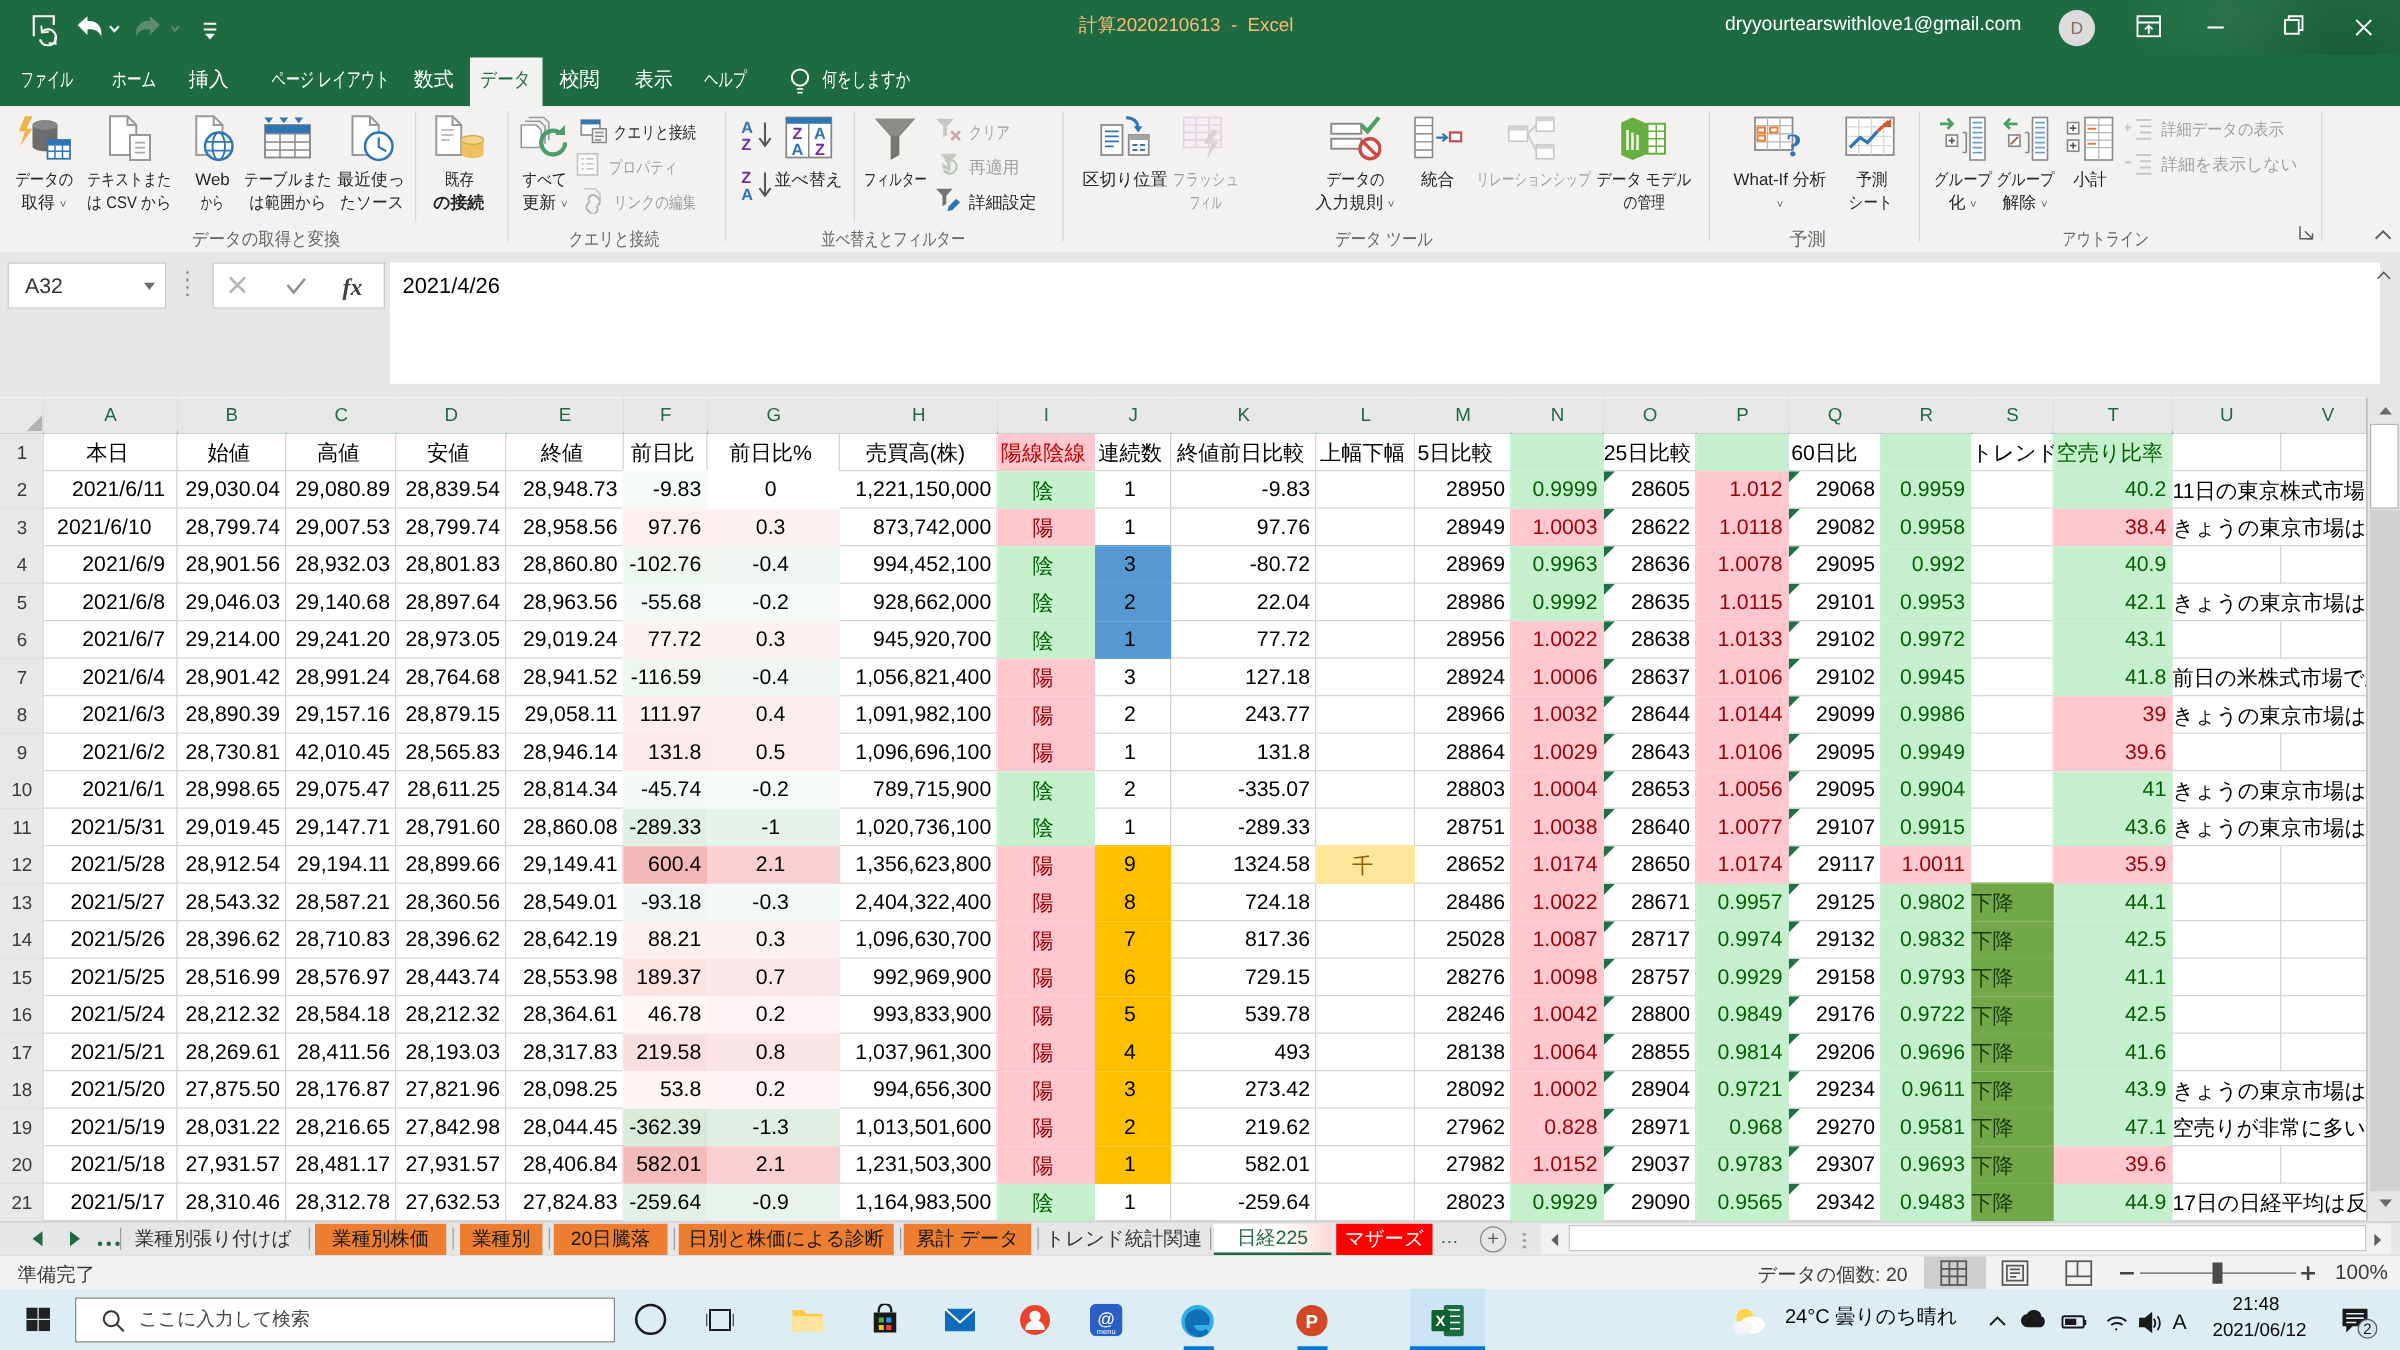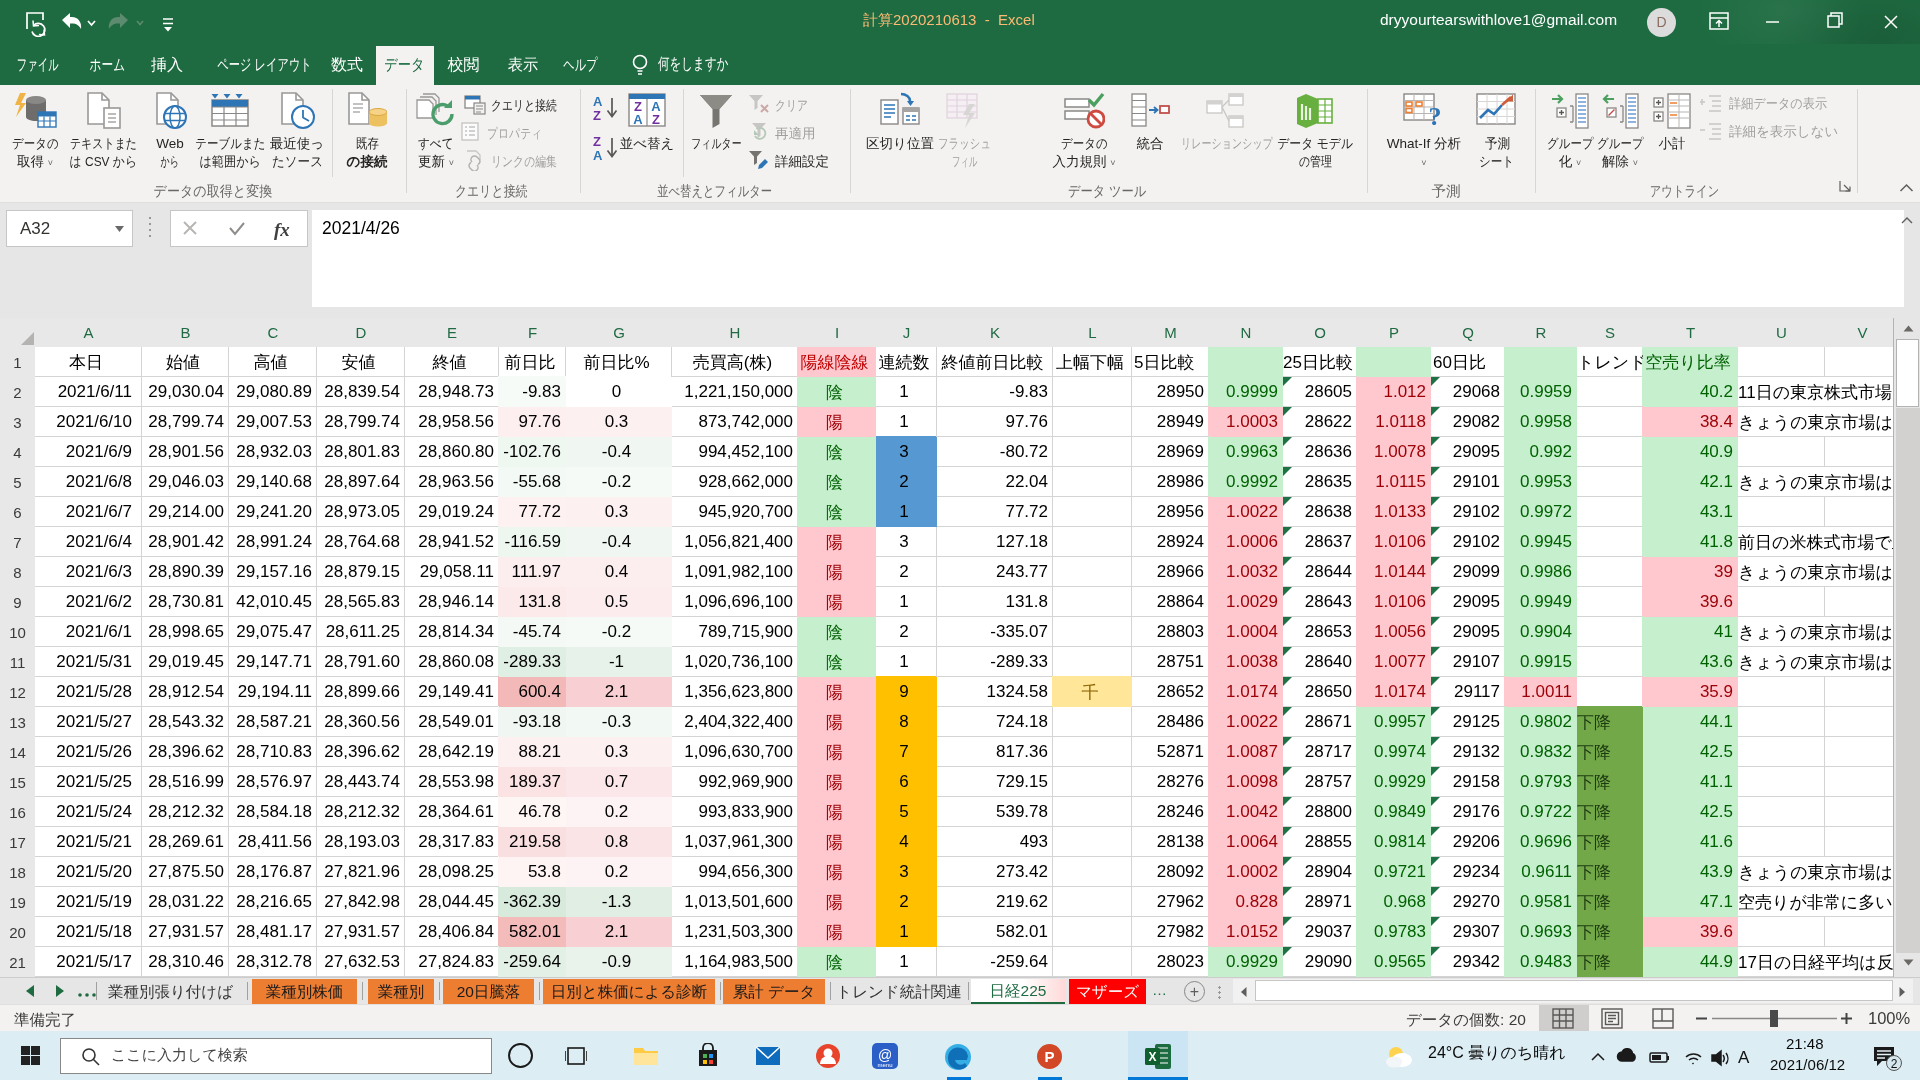--- a/index.html
+++ b/index.html
@@ -1028,21 +1028,21 @@
           <td class="r tri">28605</td>
           <td class="r pk fl">1.012</td>
           <td class="r tri">29068</td>
           <td class="r gn fl">0.9959</td>
           <td></td>
           <td class="r gn fl">40.2</td>
           <td colspan="2" class="l">11日の東京株式市場で日経平均株価は続</td>
         </tr>
         <tr>
           <th class="rowhead">3</th>
-          <td class="r" style="padding-right:10px;">2021/6/10</td>
+          <td class="r" style="padding-right:10px;text-align:center;">2021/6/10</td>
           <td class="r">28,799.74</td>
           <td class="r">29,007.53</td>
           <td class="r">28,799.74</td>
           <td class="r">28,958.56</td>
           <td class="r fl" style="--c:#fdeff0">97.76</td>
           <td class="c fl" style="--c:#fdf0f1">0.3</td>
           <td class="r">873,742,000</td>
           <td class="c pk fl">陽</td>
           <td class="c">1</td>
           <td class="r">97.76</td>
@@ -1309,21 +1309,21 @@
           <td class="r">28,710.83</td>
           <td class="r">28,396.62</td>
           <td class="r">28,642.19</td>
           <td class="r fl" style="--c:#fdf0f0">88.21</td>
           <td class="c fl" style="--c:#fdf0f1">0.3</td>
           <td class="r">1,096,630,700</td>
           <td class="c pk fl">陽</td>
           <td class="c org fl">7</td>
           <td class="r">817.36</td>
           <td></td>
-          <td class="r">52871</td>
+          <td class="r">25028</td>
           <td class="r pk fl">1.0087</td>
           <td class="r tri">28717</td>
           <td class="r gn fl">0.9974</td>
           <td class="r tri">29132</td>
           <td class="r gn fl">0.9832</td>
           <td class="l dgn fl">下降</td>
           <td class="r gn fl">42.5</td>
           <td></td>
           <td></td>
         </tr>

